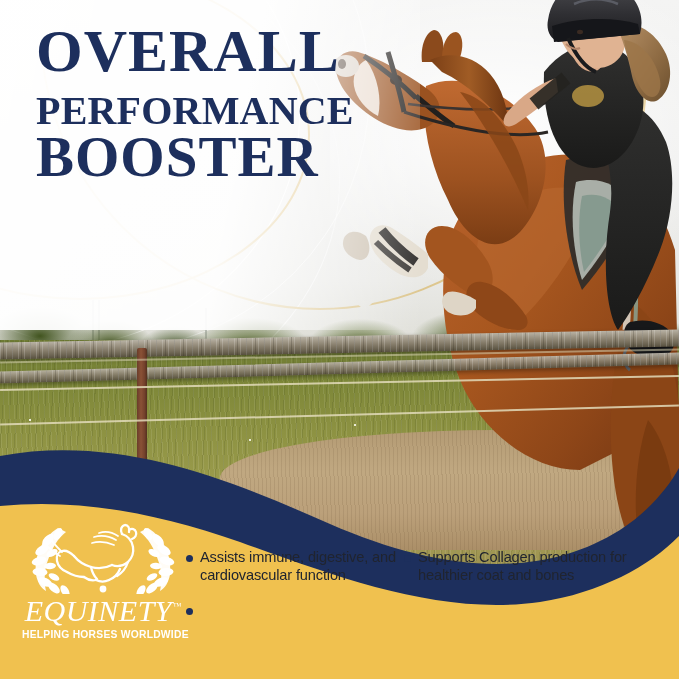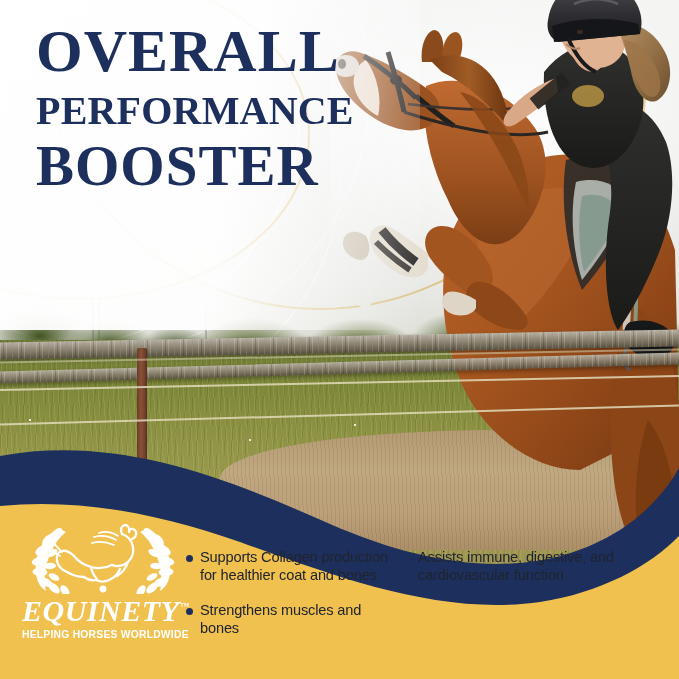--- a/index.html
+++ b/index.html
@@ -164,21 +164,21 @@
     font-family:"Liberation Serif", serif;
     color:#1d2f5d;
     font-weight:700;
     line-height:.92;
     letter-spacing:.5px;
     white-space:nowrap;
     text-shadow:0 1px 0 rgba(255,255,255,.6);
   }
   .h1 { font-size:60px; letter-spacing:1px; }
   .h2 { font-size:40px; letter-spacing:.2px; margin-top:14px; }
-  .h3 { font-size:57px; letter-spacing:1px; margin-top:10px; }
+  .h3 { font-size:57px; letter-spacing:1px; margin-top:1px; }
 
   .subhead {
     position:absolute; left:38px; top:174px; width:330px;
     font-family:"Liberation Sans", sans-serif;
     font-size:24.5px;
     line-height:1.22;
     color:#232733;
     letter-spacing:-.2px;
   }
 
@@ -186,21 +186,21 @@
   .wave-layer { position:absolute; left:0; top:420px; width:679px; height:259px; }
 
   
   .logo-block {
     position:absolute; left:22px; top:520px; width:162px;
     text-align:center;
   }
   .wreath-wrap { width:162px; height:74px; position:relative; margin:0 auto; }
   .brand {
     font-family:"Liberation Serif", serif;
-    font-style:italic; font-weight:700;
+    font-style:italic; font-weight:400;
     font-size:30px; color:#ffffff;
     letter-spacing:.5px;
     line-height:1;
     margin-top:2px;
     position:relative; display:inline-block;
   }
   .brand .tm {
     font-size:9px; font-style:normal; position:relative; top:-12px; left:1px;
   }
   .tagline {
@@ -509,25 +509,24 @@
     </div>
     <div class="brand">
       <span>EQUINETY</span><span class="tm">™</span>
     </div>
     <div class="tagline">HELPING HORSES WORLDWIDE</div>
   </div>
 
   <div class="bullets">
     <div class="bullet">
       <span class="dot"></span>
+      <span class="btext">Assists immune, digestive, and cardiovascular function</span>
+    </div>
+    <div class="bullet">
+      <span class="dot"></span>
       <span class="btext">Supports Collagen production for healthier coat and bones</span>
     </div>
     <div class="bullet">
       <span class="dot"></span>
-      <span class="btext">Assists immune, digestive, and cardiovascular function</span>
-    </div>
-    <div class="bullet">
-      <span class="dot"></span>
-      <span class="btext">Strengthens muscles and bones</span>
     </div>
   </div>
 
 </div>
 
 </body></html>

